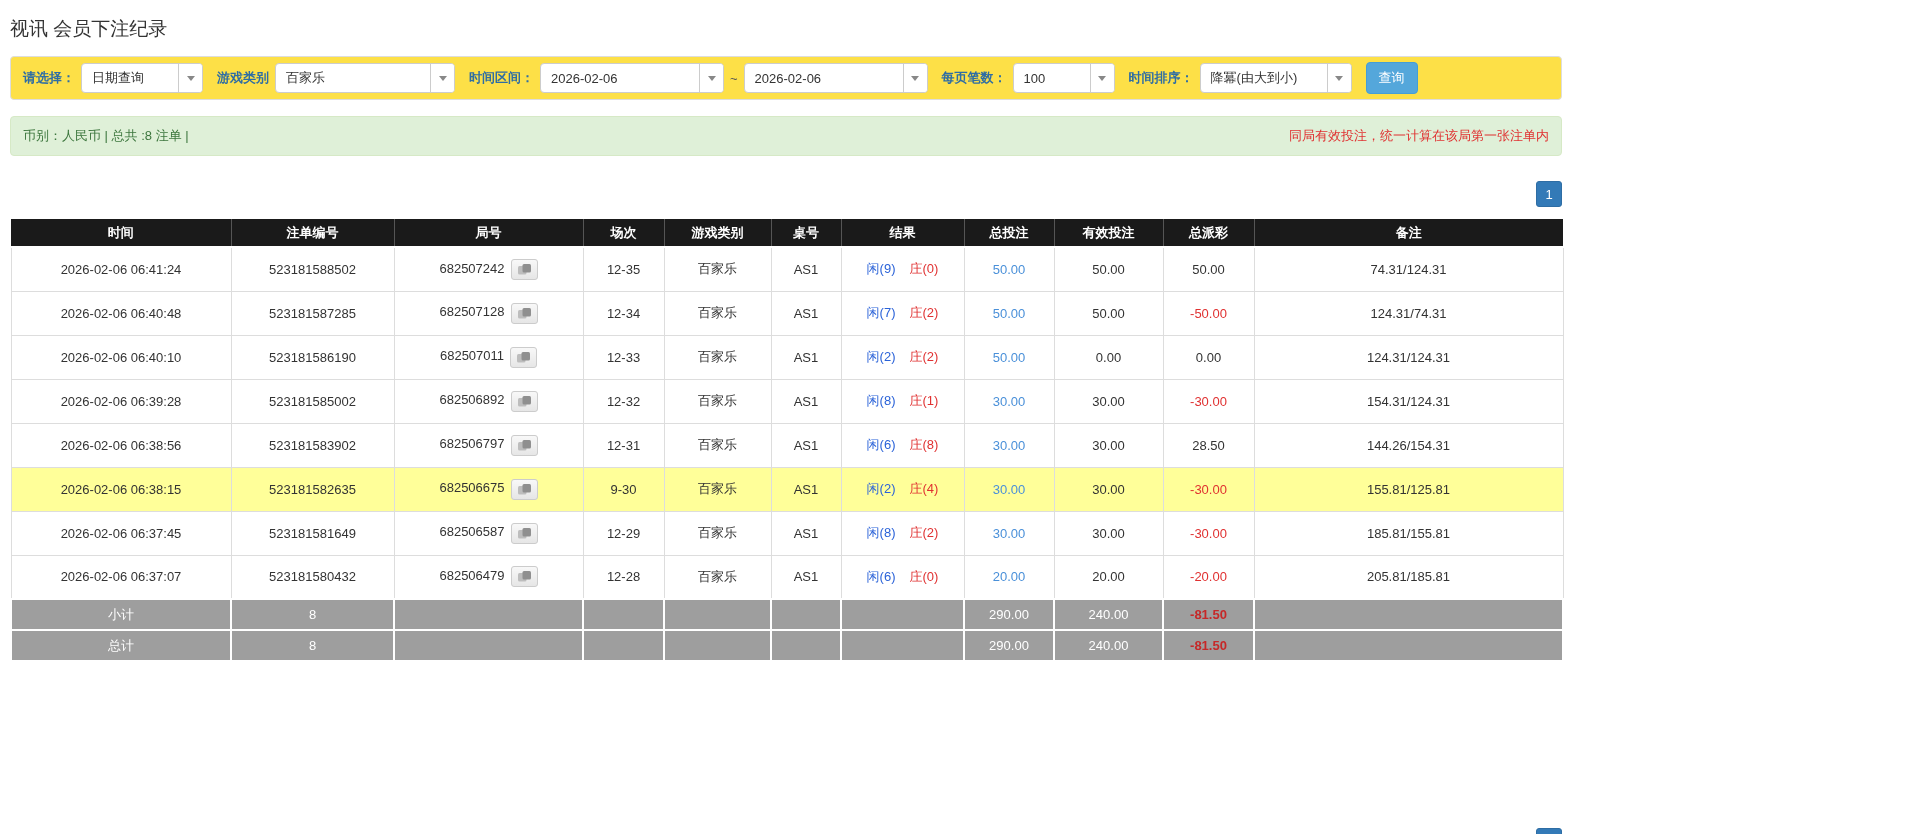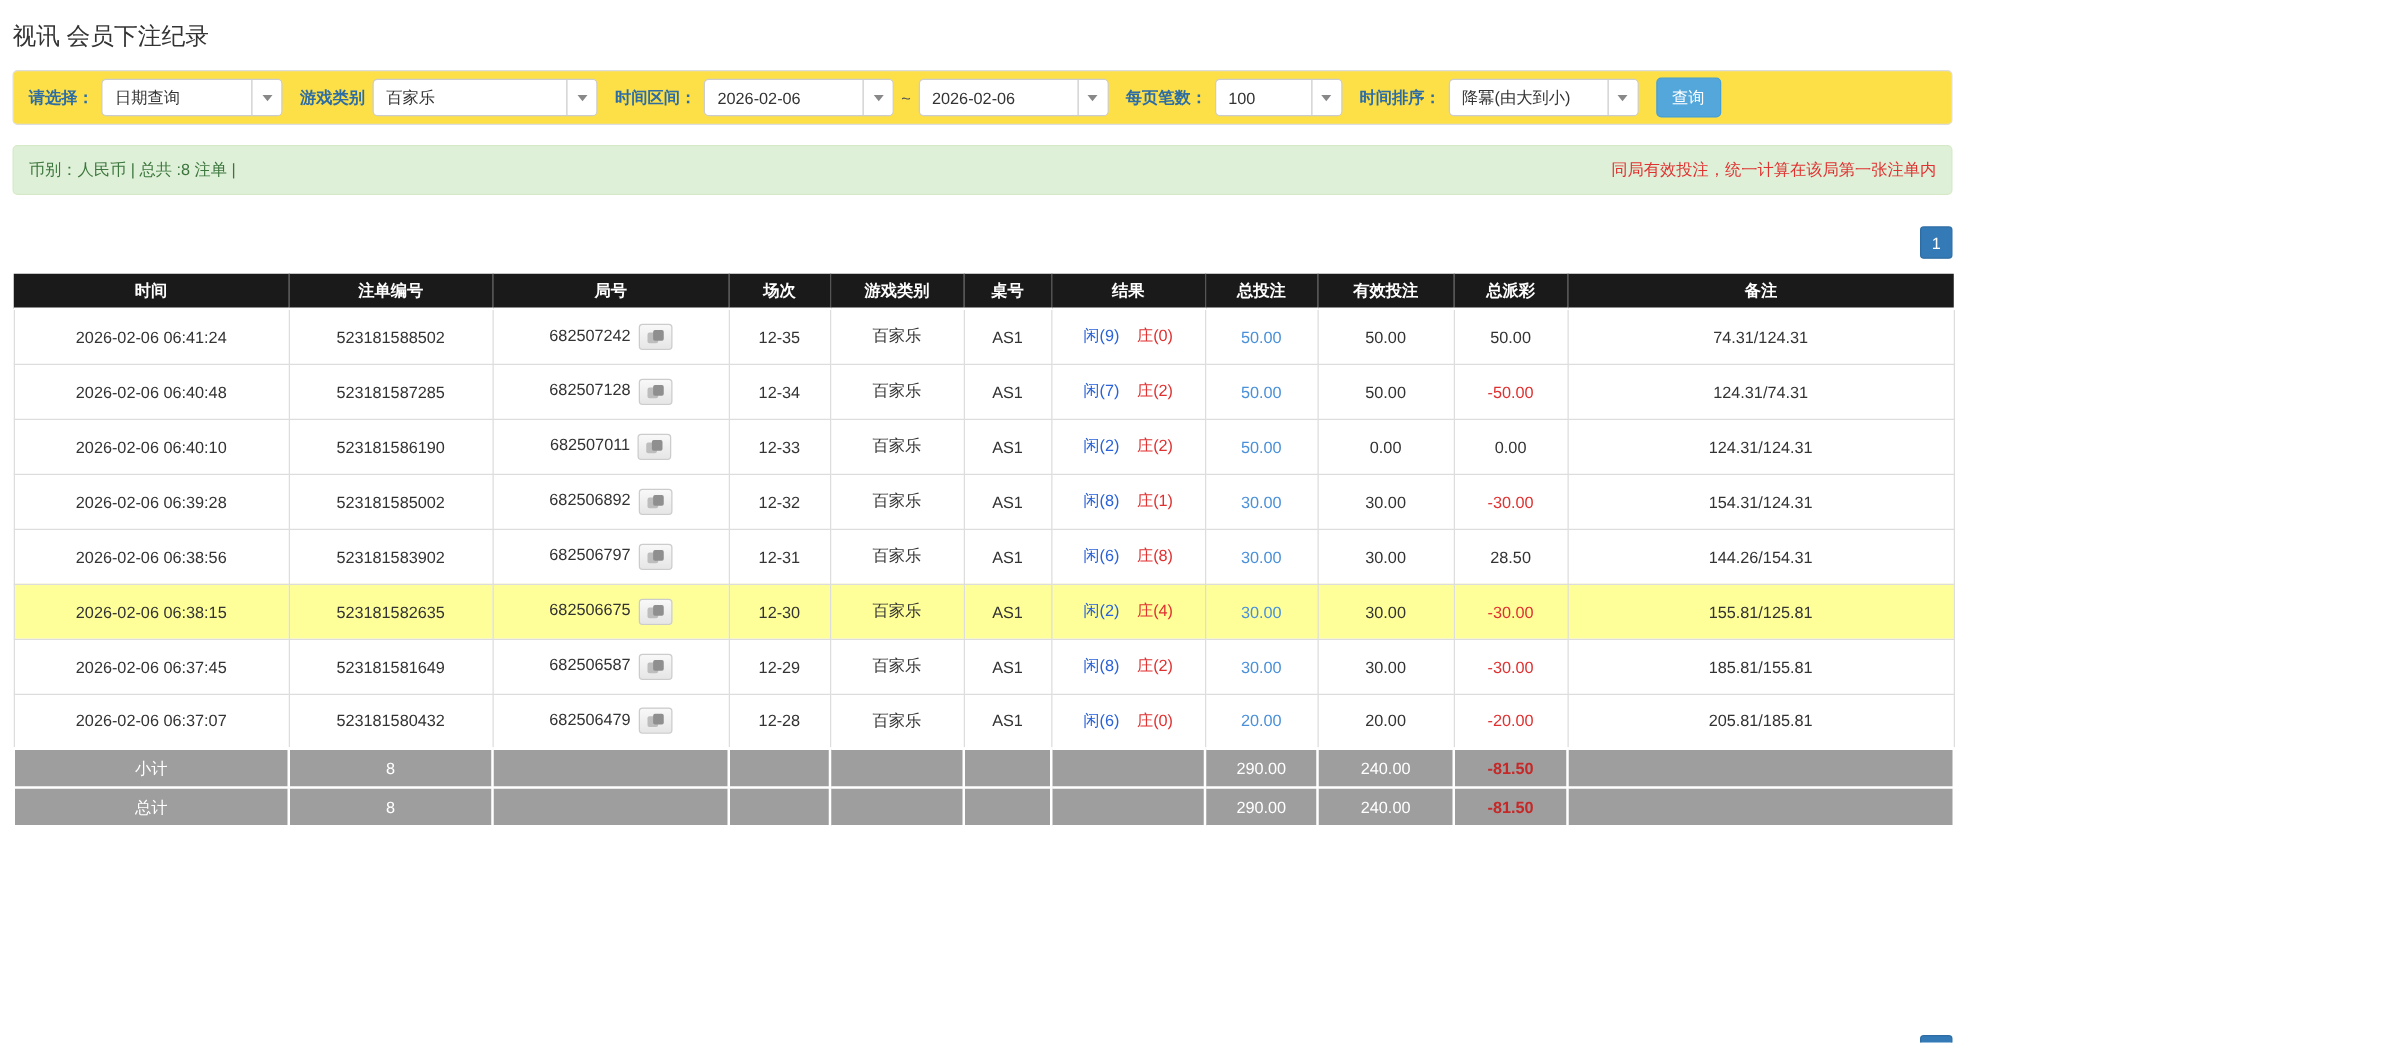--- a/index.html
+++ b/index.html
@@ -25,21 +25,21 @@
   
   .filter-bar{display:flex;align-items:center;height:44px;background:#fde047;
     border:1px solid #ddd;border-radius:4px;padding:4px 8px;}
   .flabel{color:var(--label-blue);font-weight:bold;font-size:13px;margin:0 6px 0 14px;white-space:nowrap;}
   .flabel.first{margin-left:4px;}
   .combo{display:inline-flex;align-items:stretch;height:30px;background:#fff;
     border:1px solid #ccc;border-radius:4px;cursor:pointer;overflow:hidden;}
   .combo-text{flex:1;display:flex;align-items:center;padding:0 10px;font-size:13px;color:#333;white-space:nowrap;}
   .combo-caret{display:flex;align-items:center;justify-content:center;width:24px;border-left:1px solid #ccc;background:#fff;}
   .caret{width:0;height:0;border-left:4px solid transparent;border-right:4px solid transparent;border-top:5px solid #888;}
-  .w142{width:145px}.w180{width:180px}.w158{width:152px}.w102{width:102px}.w152{width:152px}
+  .w142{width:122px}.w180{width:180px}.w158{width:184px}.w102{width:102px}.w152{width:152px}
   .tilde{margin:0 6px;color:#555;font-size:13px;}
   .search-btn{margin-left:14px;background:var(--search-btn);color:#fff;border:1px solid #459ed6;
     border-radius:4px;font-size:13px;padding:6px 12px;cursor:pointer;}
 
   
   .summary-bar{display:flex;justify-content:space-between;align-items:center;margin-top:16px;
     background:var(--success-bg);border:1px solid var(--success-border);border-radius:4px;
     padding:10px 12px;font-size:13px;}
   .summary-left{color:var(--success-text);}
   .summary-right{color:var(--danger);}
@@ -292,21 +292,21 @@
     <td>2026-02-06 06:38:15</td>
     <td>523181582635</td>
     <td>
       <span class="round-id">682506675</span><button class="icon-btn" type="button">
               <svg width="15" height="13" viewBox="0 0 15 13">
                 <rect x="1" y="3" width="8.5" height="8.5" rx="1.5" fill="#bdbdbd"></rect>
                 <rect x="5.5" y="1" width="8.5" height="8.5" rx="1.5" fill="#8f8f8f"></rect>
               </svg>
             </button>
     </td>
-    <td>12-30</td>
+    <td>9-30</td>
     <td>百家乐</td>
     <td>AS1</td>
     <td>
       <span class="player">闲(2)</span><span class="banker">庄(4)</span>
     </td>
     <td>
       <a class="bet-link" href="#">30.00</a>
     </td>
     <td>30.00</td>
     <td class="payout neg">-30.00</td>

